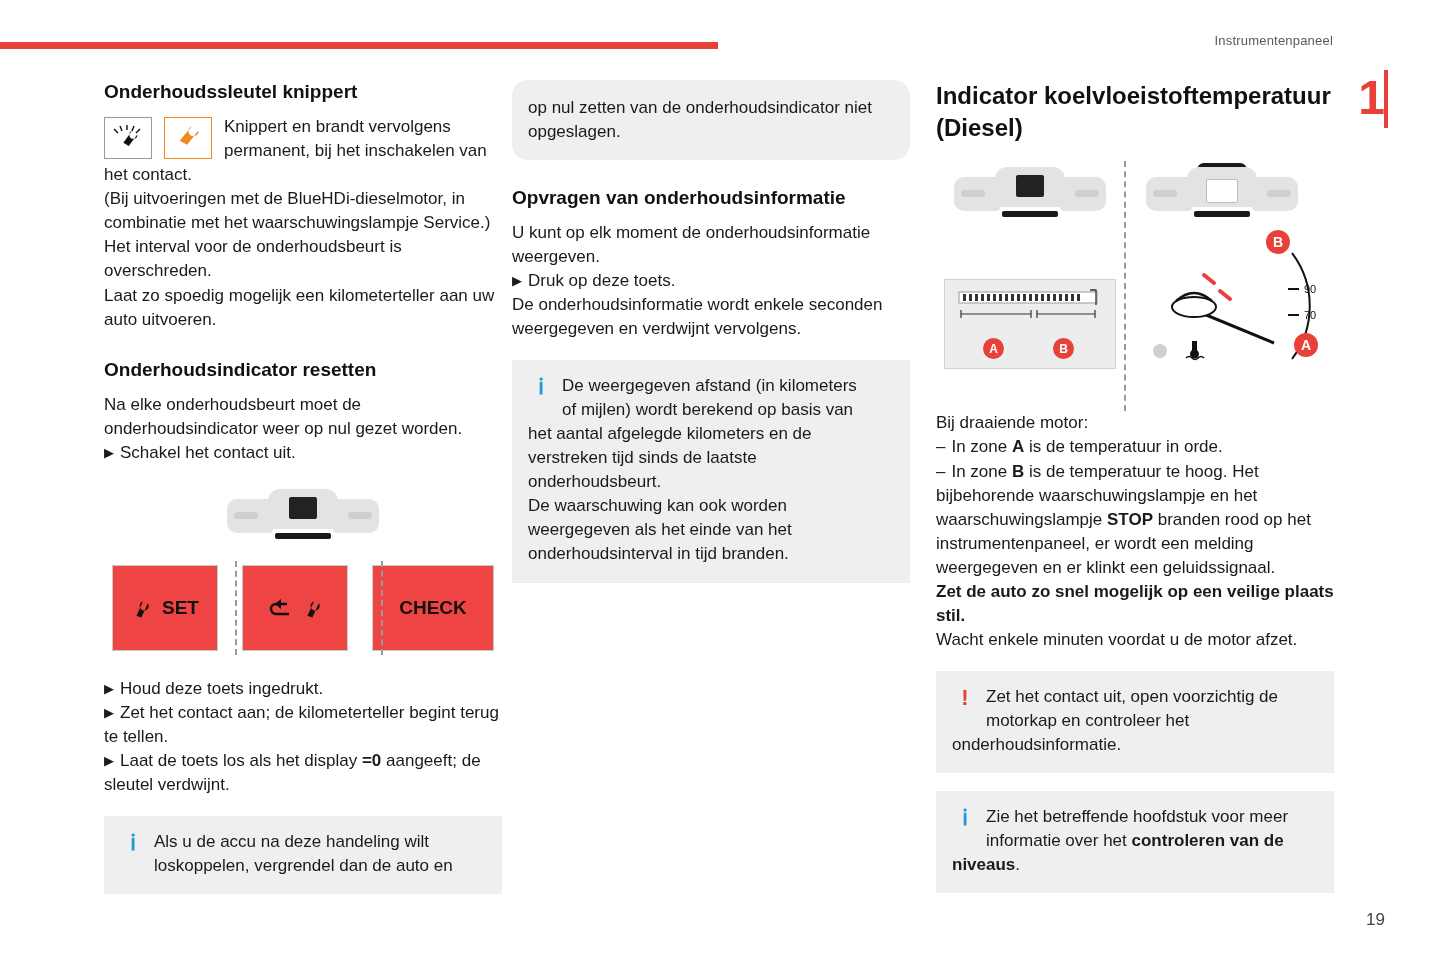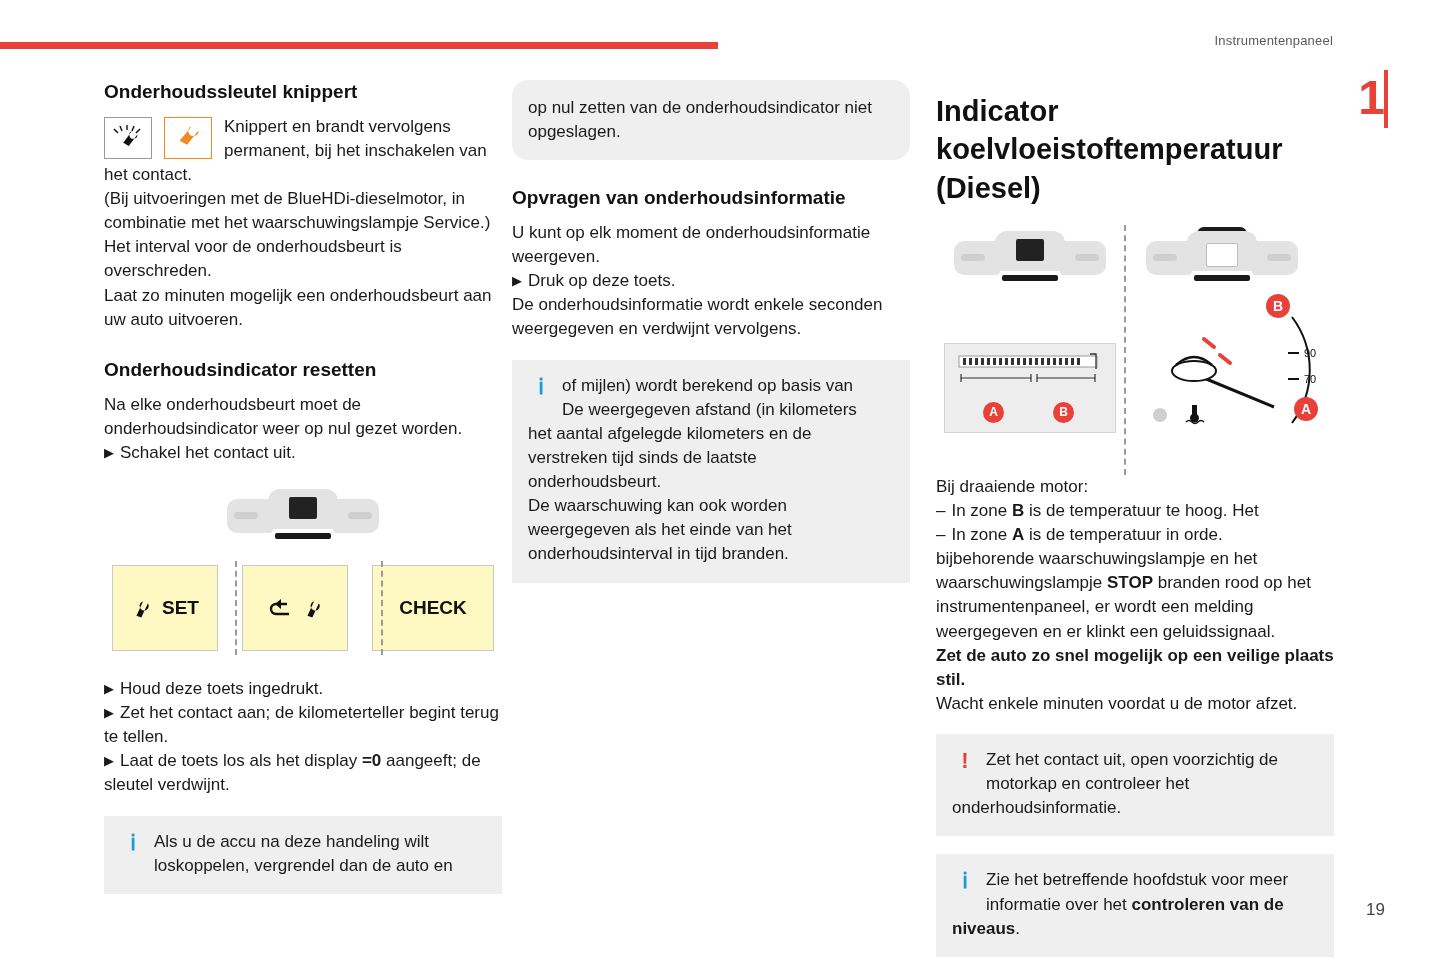--- a/index.html
+++ b/index.html
@@ -49,21 +49,21 @@
   .chapter-rule {
     position: absolute;
     top: 70px;
     right: 57px;
     width: 4px;
     height: 58px;
     background: #e8413a;
   }
   .page-number {
     position: absolute;
-    bottom: 44px;
+    bottom: 34px;
     right: 60px;
     font-size: 17px;
     color: #444;
   }
 
   
   .col {
     position: absolute;
     top: 80px;
   }
@@ -72,23 +72,23 @@
   .col-3 { left: 936px; width: 398px; }
 
   h2.sec {
     font-size: 19px;
     font-weight: bold;
     margin: 0 0 10px 0;
     line-height: 1.3;
     color: #111;
   }
   h1.bigsec {
-    font-size: 29px;
+    font-size: 24px;
     font-weight: bold;
-    margin: 12px 0 18px 0;
+    margin: 0 0 18px 0;
     line-height: 1.32;
     color: #111;
   }
   p.body {
     font-size: 17px;
     line-height: 1.42;
     margin: 0;
     color: #1a1a1a;
   }
   .gap-m { height: 18px; }
@@ -218,21 +218,21 @@
   .btn-row {
     display: flex;
     gap: 24px;
     justify-content: center;
     margin-top: 18px;
     position: relative;
   }
   .btn-box {
     width: 106px;
     height: 86px;
-    background: #fef9c3;
+    background: #ef4444;
     border: 1px solid #c8c8c8;
     display: flex;
     align-items: center;
     justify-content: center;
     gap: 9px;
     font-size: 19px;
     font-weight: bold;
     color: #111;
     box-sizing: border-box;
   }
@@ -348,21 +348,21 @@
               <path d="M2 12 L18 2 a5 5 0 1 0 5 6 L8 18 Z" fill="#f08a1d"></path>
             </g>
           </svg>
         </div>
       </div>
       <p class="body">Knippert en brandt vervolgens permanent, bij het inschakelen van het contact.</p>
     </div>
 
     <p class="body">(Bij uitvoeringen met de BlueHDi-dieselmotor, in combinatie met het waarschuwingslampje Service.)</p>
     <p class="body">Het interval voor de onderhoudsbeurt is overschreden.</p>
-    <p class="body">Laat zo minuten mogelijk een onderhoudsbeurt aan uw auto uitvoeren.</p>
+    <p class="body">Laat zo spoedig mogelijk een kilometerteller aan uw auto uitvoeren.</p>
 
     <div class="gap-l"></div>
     <h2 class="sec">Onderhoudsindicator resetten</h2>
     <p class="body">Na elke onderhoudsbeurt moet de onderhoudsindicator weer op nul gezet worden.</p>
     <p class="arrow-item"><span class="arrow">▶</span><span>Schakel het contact uit.</span></p>
 
     <div class="gap-m"></div>
     <div class="fig">
       <div class="car">
         <div class="wing-l"></div>
@@ -433,22 +433,22 @@
     <div class="gap-l"></div>
     <h2 class="sec">Opvragen van onderhoudsinformatie</h2>
     <p class="body">U kunt op elk moment de onderhoudsinformatie weergeven.</p>
     <p class="arrow-item"><span class="arrow">▶</span><span>Druk op deze toets.</span></p>
     <p class="body">De onderhoudsinformatie wordt enkele seconden weergegeven en verdwijnt vervolgens.</p>
 
     <div class="gap-m"></div>
     <div class="note">
       <div class="note-inner">
         <span class="note-icon info">ℹ</span>
+        <div class="note-text-first">De weergegeven afstand (in kilometers</div>
         <div class="note-text-first">of mijlen) wordt berekend op basis van</div>
-        <div class="note-text-first">De weergegeven afstand (in kilometers</div>
         <div class="note-text-rest">het aantal afgelegde kilometers en de</div>
         <div>verstreken tijd sinds de laatste</div>
         <div>onderhoudsbeurt.</div>
         <div>De waarschuwing kan ook worden</div>
         <div>weergegeven als het einde van het</div>
         <div>onderhoudsinterval in tijd branden.</div>
       </div>
     </div>
   </div>
 
@@ -541,22 +541,22 @@
             <circle cx="8.5" cy="13" r="4.5" fill="#111"></circle>
             <path d="M0 17 q3 -3 6 0 t6 0 t6 0" stroke="#111" stroke-width="1.6" fill="none"></path>
           </g>
         </svg>
         <div style="position:absolute; left:124px; top:-3px;" class="bubble">B</div>
         <div style="position:absolute; left:152px; top:100px;" class="bubble">A</div>
       </div>
     </div>
 
     <p class="body">Bij draaiende motor:</p>
+    <p class="body"><span class="dash">–</span><span>In zone </span><b>A</b><span> is de temperatuur in orde.</span></p>
     <p class="body"><span class="dash">–</span><span>In zone </span><b>B</b><span> is de temperatuur te hoog. Het</span></p>
-    <p class="body"><span class="dash">–</span><span>In zone </span><b>A</b><span> is de temperatuur in orde.</span></p>
     <p class="body"><span>bijbehorende waarschuwingslampje en het waarschuwingslampje </span><b>STOP</b><span> branden rood op het instrumentenpaneel, er wordt een melding weergegeven en er klinkt een geluidssignaal.</span></p>
     <p class="body"><b>Zet de auto zo snel mogelijk op een veilige plaats stil.</b></p>
     <p class="body">Wacht enkele minuten voordat u de motor afzet.</p>
 
     <div class="gap-m"></div>
     <div class="note">
       <div class="note-inner">
         <span class="note-icon warn">!</span>
         <div class="note-text-first">Zet het contact uit, open voorzichtig de</div>
         <div class="note-text-first">motorkap en controleer het</div>

